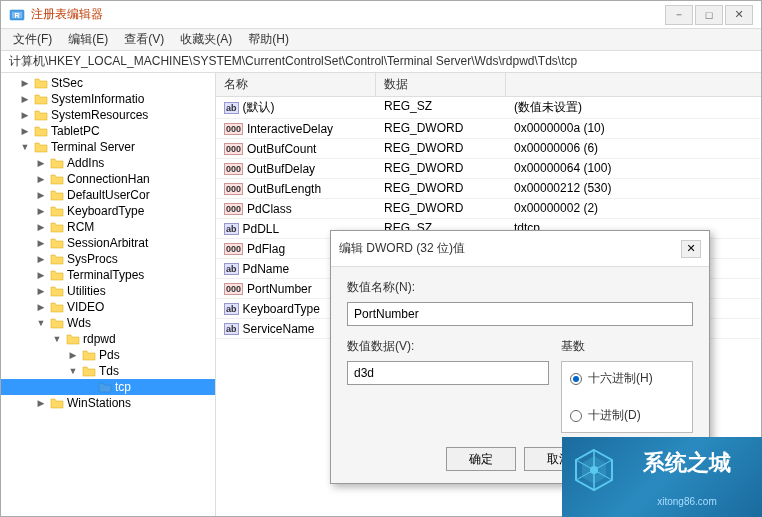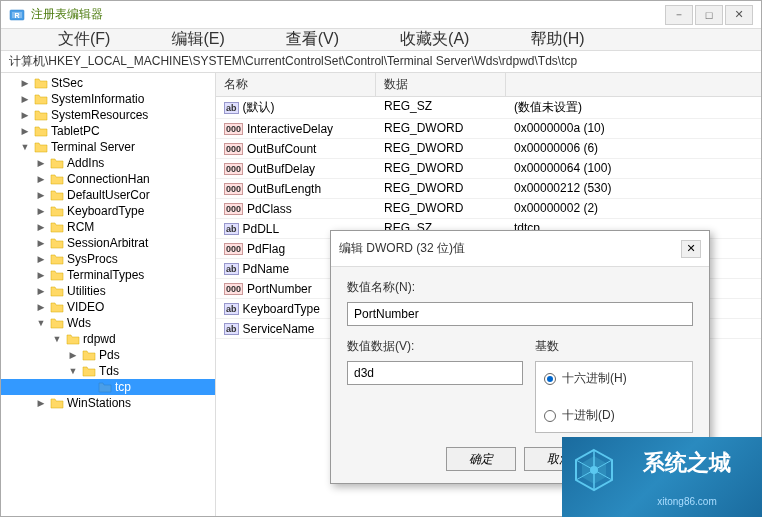--- a/index.html
+++ b/index.html
@@ -36,21 +36,21 @@
     .title-icon {
       width: 16px;
       height: 16px;
       display: flex;
       align-items: center;
       justify-content: center;
       font-size: 14px;
     }
     .title-text {
       font-size: 12px;
-      color: #4d7c0f;
+      color: #c2410c;
     }
     .title-buttons {
       display: flex;
       gap: 2px;
     }
     .title-btn {
       width: 28px;
       height: 20px;
       background: #f0f0f0;
       border: 1px solid #ccc;
@@ -65,23 +65,22 @@
       background: #f5f5f5;
       height: 22px;
       display: flex;
       align-items: center;
       padding: 0 4px;
       border-bottom: 1px solid #ddd;
     }
     .menu-item {
       padding: 2px 8px;
       cursor: pointer;
-      font-size: 16px;
-      color: #333;
-      margin-left: 45px;
+      font-size: 12px;
+      color: #333;
     }
     .address-bar {
       background: #fff;
       height: 22px;
       display: flex;
       align-items: center;
       padding: 0 8px;
       border-bottom: 1px solid #ddd;
       font-size: 12px;
       color: #333;
@@ -238,21 +237,21 @@
       margin-bottom: 12px;
     }
     .dialog-row {
       display: flex;
       gap: 12px;
     }
     .dialog-value-section {
       flex: 1;
     }
     .dialog-base-section {
-      width: 158px;
+      width: 132px;
     }
     .base-title {
       font-size: 12px;
       color: #333;
       margin-bottom: 6px;
     }
     .radio-group {
       display: flex;
       flex-direction: column;
       gap: 20px;
@@ -293,21 +292,20 @@
     .dialog-btn {
       width: 70px;
       height: 24px;
       background: #f0f0f0;
       border: 1px solid #999;
       cursor: pointer;
       font-size: 12px;
       display: flex;
       align-items: center;
       justify-content: center;
-      font-style: italic;
     }
 
     
     .watermark {
       position: absolute;
       bottom: 0;
       right: 0;
       width: 200px;
       height: 80px;
       background: linear-gradient(135deg, #1a6b9e 0%, #2a8abf 50%, #1a6b9e 100%);

